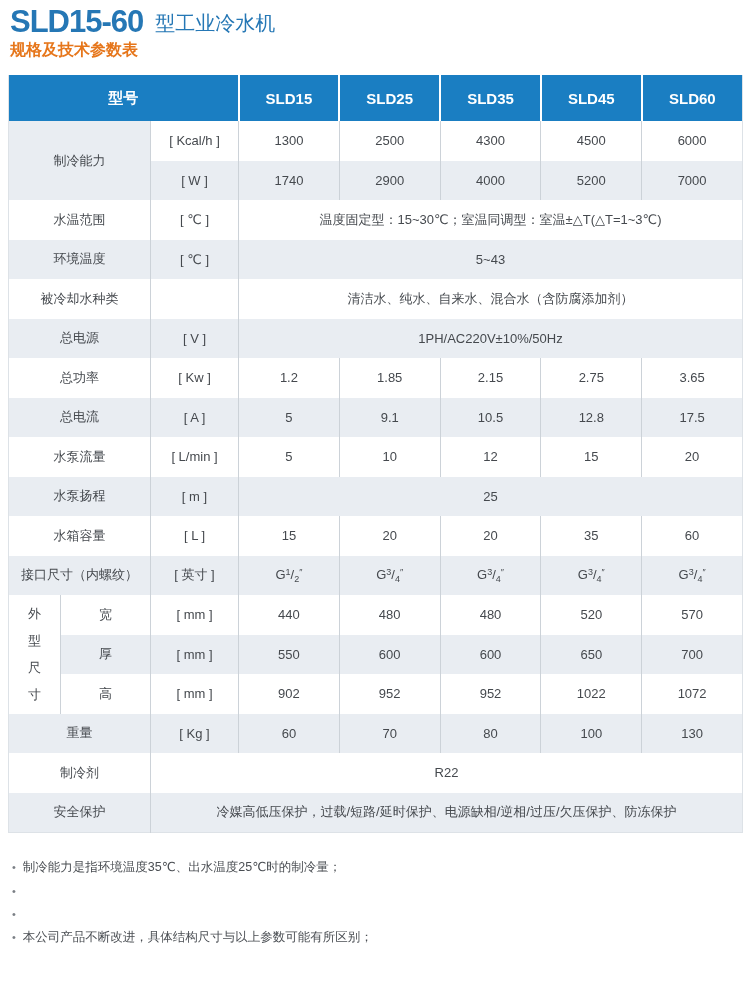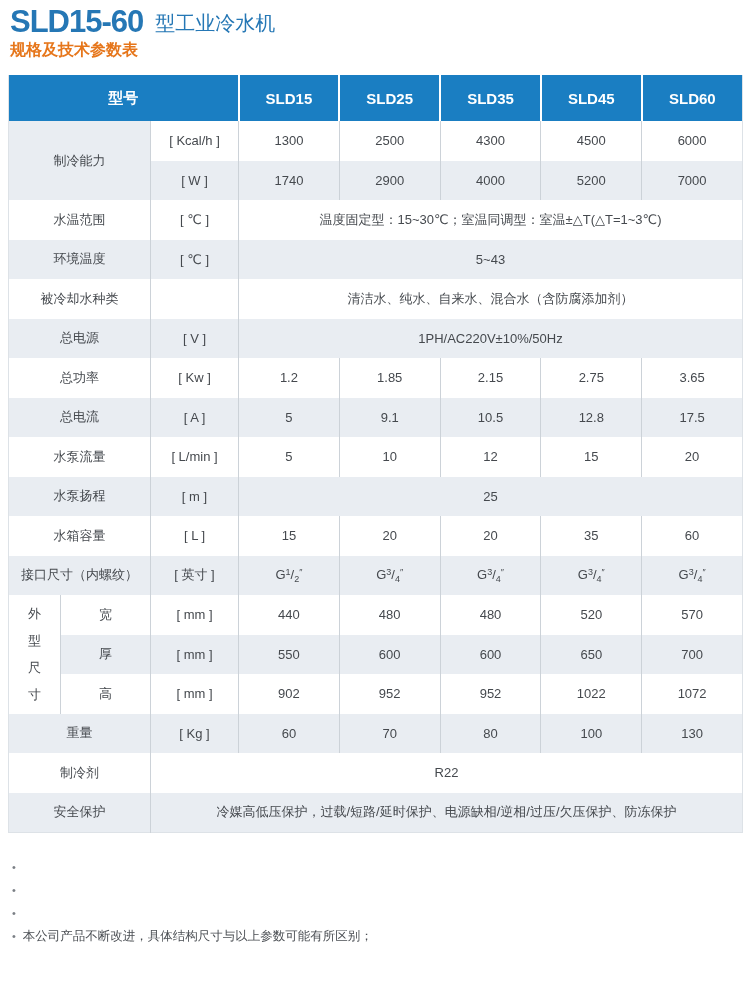--- a/index.html
+++ b/index.html
@@ -229,20 +229,21 @@
           <td class="lbl" colspan="2">安全保护</td>
           <td class="val spanval" colspan="6">冷媒高低压保护，过载/短路/延时保护、电源缺相/逆相/过压/欠压保护、防冻保护</td>
         </tr>
       </tbody>
   </table>
 
   <div class="notes">
     <div id="notes-list">
         <div class="note-item">
           <span class="note-bullet">•</span>
+          <span>制冷能力是指环境温度35℃、出水温度25℃时的制冷量；</span>
         </div>
         <div class="note-item">
           <span class="note-bullet">•</span>
         </div>
         <div class="note-item">
           <span class="note-bullet">•</span>
         </div>
         <div class="note-item">
           <span class="note-bullet">•</span>
           <span>本公司产品不断改进，具体结构尺寸与以上参数可能有所区别；</span>

